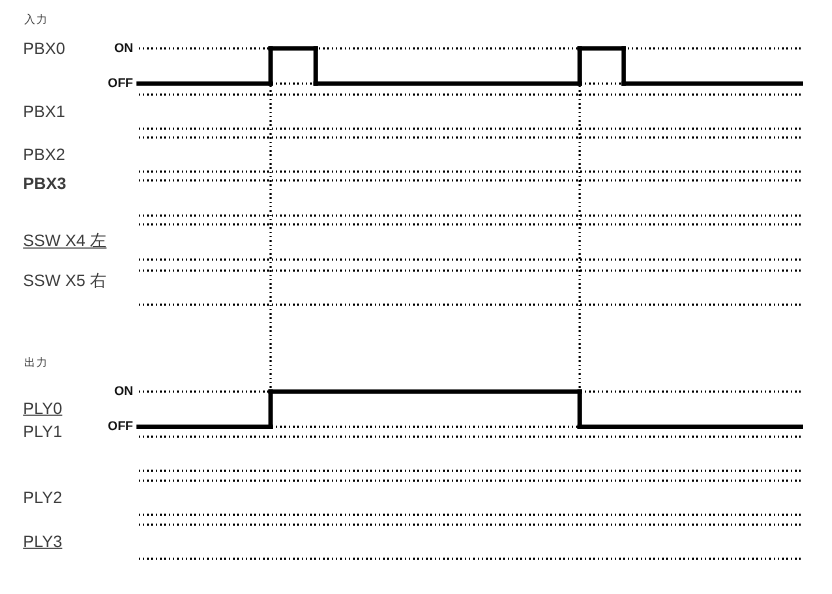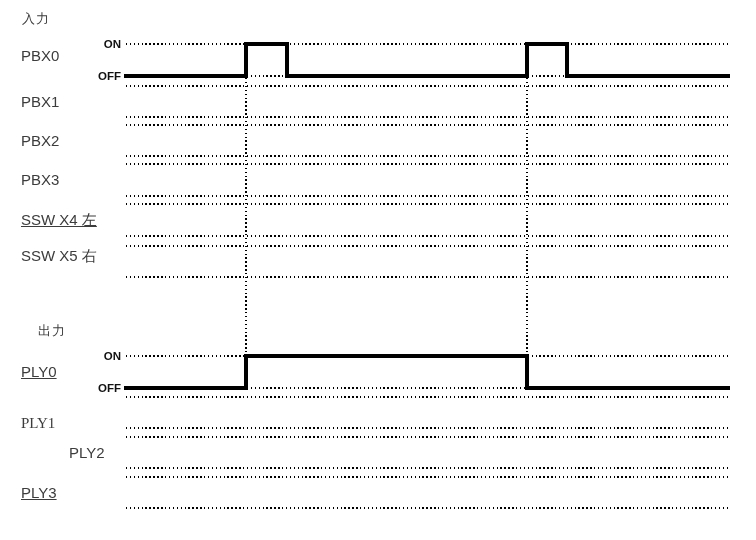--- a/index.html
+++ b/index.html
@@ -1,69 +1,69 @@
 <!DOCTYPE html>
 <html><head>
 <meta charset="utf-8">
 <style>
   html,body{margin:0;padding:0;background:#ffffff;}
   .stage{
     position:relative;width:756px;height:540px;background:#ffffff;overflow:hidden;
     font-family:"Liberation Sans","DejaVu Sans",sans-serif;
   }
   .sec-title{
-    position:absolute;left:22px;font-size:13px;line-height:15px;color:#3c3c3c;
+    position:absolute;left:22px;font-size:10px;line-height:15px;color:#3c3c3c;
     letter-spacing:1px;white-space:nowrap;
   }
   .sig-label{
     position:absolute;left:21px;font-size:15px;line-height:15px;color:#3c3c3c;
     white-space:nowrap;
   }
   .lvl-label{
     position:absolute;font-size:11.5px;line-height:12px;font-weight:bold;color:#111111;
     white-space:nowrap;text-align:right;width:40px;
   }
 </style>
 </head>
 <body>
 
 <div class="stage">
     <div class="sec-title" style="top: 11px;">入力</div>
     <div style="position: absolute; left: 126px; top: 43.3px; width: 602px; height: 1.5px; background-image: repeating-linear-gradient(to right, rgb(0, 0, 0) 0px, rgb(0, 0, 0) 1.4px, transparent 1.4px, transparent 3.9px);"></div>
     <div style="position: absolute; left: 126px; top: 75.3px; width: 602px; height: 1.5px; background-image: repeating-linear-gradient(to right, rgb(0, 0, 0) 0px, rgb(0, 0, 0) 1.4px, transparent 1.4px, transparent 3.9px);"></div>
-    <div class="sig-label" style="top: 48px;">PBX0</div>
+    <div class="sig-label" style="top: 37px;">PBX0</div>
     <div class="lvl-label" style="left: 81px; top: 38px;">ON</div>
     <div class="lvl-label" style="left: 81px; top: 70px;">OFF</div>
     <div style="position: absolute; left: 126px; top: 85.3px; width: 602px; height: 1.5px; background-image: repeating-linear-gradient(to right, rgb(0, 0, 0) 0px, rgb(0, 0, 0) 1.4px, transparent 1.4px, transparent 3.9px);"></div>
     <div style="position: absolute; left: 126px; top: 116.3px; width: 602px; height: 1.5px; background-image: repeating-linear-gradient(to right, rgb(0, 0, 0) 0px, rgb(0, 0, 0) 1.4px, transparent 1.4px, transparent 3.9px);"></div>
     <div class="sig-label" style="top: 93.5px;">PBX1</div>
     <div style="position: absolute; left: 126px; top: 124.3px; width: 602px; height: 1.5px; background-image: repeating-linear-gradient(to right, rgb(0, 0, 0) 0px, rgb(0, 0, 0) 1.4px, transparent 1.4px, transparent 3.9px);"></div>
     <div style="position: absolute; left: 126px; top: 155.3px; width: 602px; height: 1.5px; background-image: repeating-linear-gradient(to right, rgb(0, 0, 0) 0px, rgb(0, 0, 0) 1.4px, transparent 1.4px, transparent 3.9px);"></div>
     <div class="sig-label" style="top: 132.5px;">PBX2</div>
     <div style="position: absolute; left: 126px; top: 163.3px; width: 602px; height: 1.5px; background-image: repeating-linear-gradient(to right, rgb(0, 0, 0) 0px, rgb(0, 0, 0) 1.4px, transparent 1.4px, transparent 3.9px);"></div>
     <div style="position: absolute; left: 126px; top: 195.3px; width: 602px; height: 1.5px; background-image: repeating-linear-gradient(to right, rgb(0, 0, 0) 0px, rgb(0, 0, 0) 1.4px, transparent 1.4px, transparent 3.9px);"></div>
-    <div class="sig-label" style="top: 172px;">PBX3</div>
+    <div class="sig-label" style="top: 160px; font-weight: bold;">PBX3</div>
     <div style="position: absolute; left: 126px; top: 203.3px; width: 602px; height: 1.5px; background-image: repeating-linear-gradient(to right, rgb(0, 0, 0) 0px, rgb(0, 0, 0) 1.4px, transparent 1.4px, transparent 3.9px);"></div>
     <div style="position: absolute; left: 126px; top: 235.3px; width: 602px; height: 1.5px; background-image: repeating-linear-gradient(to right, rgb(0, 0, 0) 0px, rgb(0, 0, 0) 1.4px, transparent 1.4px, transparent 3.9px);"></div>
     <div class="sig-label" style="top: 212px; text-decoration: underline;">SSW X4 左</div>
     <div style="position: absolute; left: 126px; top: 245.3px; width: 602px; height: 1.5px; background-image: repeating-linear-gradient(to right, rgb(0, 0, 0) 0px, rgb(0, 0, 0) 1.4px, transparent 1.4px, transparent 3.9px);"></div>
     <div style="position: absolute; left: 126px; top: 276.3px; width: 602px; height: 1.5px; background-image: repeating-linear-gradient(to right, rgb(0, 0, 0) 0px, rgb(0, 0, 0) 1.4px, transparent 1.4px, transparent 3.9px);"></div>
     <div class="sig-label" style="top: 248px;">SSW X5 右</div>
-    <div class="sec-title" style="top: 323px; margin-left: 16px;">出力</div>
+    <div class="sec-title" style="top: 323px;">出力</div>
     <div style="position: absolute; left: 126px; top: 355.3px; width: 602px; height: 1.5px; background-image: repeating-linear-gradient(to right, rgb(0, 0, 0) 0px, rgb(0, 0, 0) 1.4px, transparent 1.4px, transparent 3.9px);"></div>
     <div style="position: absolute; left: 126px; top: 387.3px; width: 602px; height: 1.5px; background-image: repeating-linear-gradient(to right, rgb(0, 0, 0) 0px, rgb(0, 0, 0) 1.4px, transparent 1.4px, transparent 3.9px);"></div>
     <div class="sig-label" style="top: 364px; text-decoration: underline;">PLY0</div>
     <div class="lvl-label" style="left: 81px; top: 350px;">ON</div>
     <div class="lvl-label" style="left: 81px; top: 382px;">OFF</div>
     <div style="position: absolute; left: 126px; top: 396.3px; width: 602px; height: 1.5px; background-image: repeating-linear-gradient(to right, rgb(0, 0, 0) 0px, rgb(0, 0, 0) 1.4px, transparent 1.4px, transparent 3.9px);"></div>
     <div style="position: absolute; left: 126px; top: 427.3px; width: 602px; height: 1.5px; background-image: repeating-linear-gradient(to right, rgb(0, 0, 0) 0px, rgb(0, 0, 0) 1.4px, transparent 1.4px, transparent 3.9px);"></div>
-    <div class="sig-label" style="top: 416px; font-family: Liberation Serif, serif;">PLY1</div>
+    <div class="sig-label" style="top: 385px;">PLY1</div>
     <div style="position: absolute; left: 126px; top: 436.3px; width: 602px; height: 1.5px; background-image: repeating-linear-gradient(to right, rgb(0, 0, 0) 0px, rgb(0, 0, 0) 1.4px, transparent 1.4px, transparent 3.9px);"></div>
     <div style="position: absolute; left: 126px; top: 467.3px; width: 602px; height: 1.5px; background-image: repeating-linear-gradient(to right, rgb(0, 0, 0) 0px, rgb(0, 0, 0) 1.4px, transparent 1.4px, transparent 3.9px);"></div>
-    <div class="sig-label" style="top: 444.5px; margin-left: 48px;">PLY2</div>
+    <div class="sig-label" style="top: 444.5px;">PLY2</div>
     <div style="position: absolute; left: 126px; top: 476.3px; width: 602px; height: 1.5px; background-image: repeating-linear-gradient(to right, rgb(0, 0, 0) 0px, rgb(0, 0, 0) 1.4px, transparent 1.4px, transparent 3.9px);"></div>
     <div style="position: absolute; left: 126px; top: 507.3px; width: 602px; height: 1.5px; background-image: repeating-linear-gradient(to right, rgb(0, 0, 0) 0px, rgb(0, 0, 0) 1.4px, transparent 1.4px, transparent 3.9px);"></div>
     <div class="sig-label" style="top: 484.5px; text-decoration: underline;">PLY3</div>
     <div style="position: absolute; left: 245.3px; top: 78px; width: 1.5px; height: 278px; background-image: repeating-linear-gradient(rgb(0, 0, 0) 0px, rgb(0, 0, 0) 1.4px, transparent 1.4px, transparent 3.9px);"></div>
     <div style="position: absolute; left: 526.3px; top: 78px; width: 1.5px; height: 278px; background-image: repeating-linear-gradient(rgb(0, 0, 0) 0px, rgb(0, 0, 0) 1.4px, transparent 1.4px, transparent 3.9px);"></div>
     <div style="position: absolute; left: 124px; top: 74px; width: 124px; height: 4px; background: rgb(0, 0, 0);"></div>
     <div style="position: absolute; left: 244px; top: 42px; width: 4px; height: 36px; background: rgb(0, 0, 0);"></div>
     <div style="position: absolute; left: 244px; top: 42px; width: 45px; height: 4px; background: rgb(0, 0, 0);"></div>
     <div style="position: absolute; left: 285px; top: 42px; width: 4px; height: 36px; background: rgb(0, 0, 0);"></div>
     <div style="position: absolute; left: 285px; top: 74px; width: 244px; height: 4px; background: rgb(0, 0, 0);"></div>

